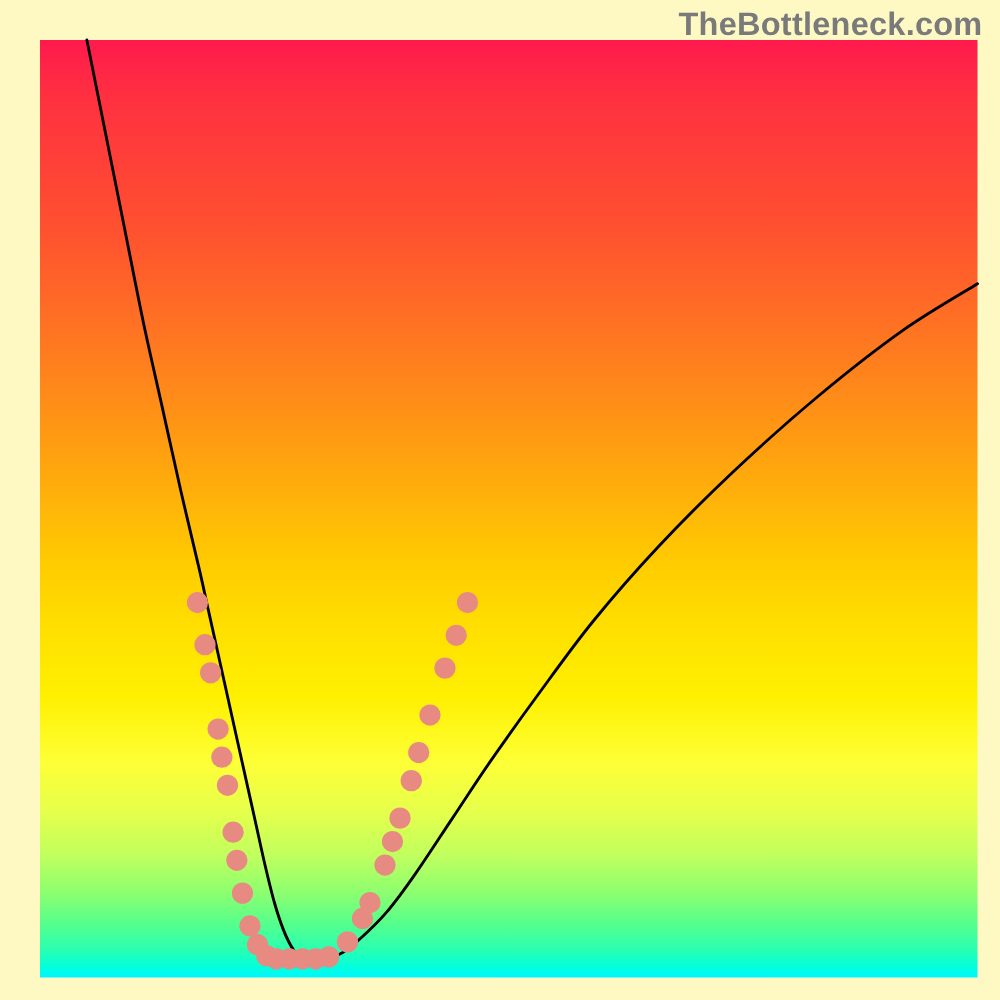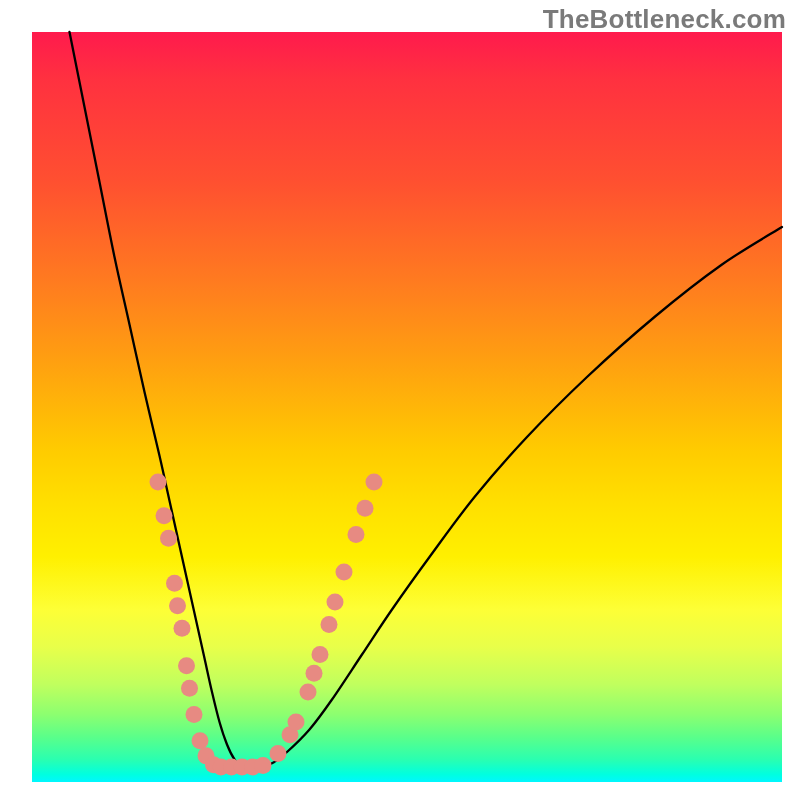--- a/index.html
+++ b/index.html
@@ -9,21 +9,21 @@
     height: 800px;
     background: #000;
     overflow: hidden;
   }
   .frame {
     position: absolute;
     left: 0;
     top: 0;
     width: 800px;
     height: 800px;
-    background: #ffffff;
+    background: #fef9c3;
   }
   .plot-area {
     position: absolute;
     left: 32px;
     top: 32px;
     width: 750px;
     height: 750px;
     background: linear-gradient(to bottom,
       #ff1a4d 0%,
       #ff3040 6%,

